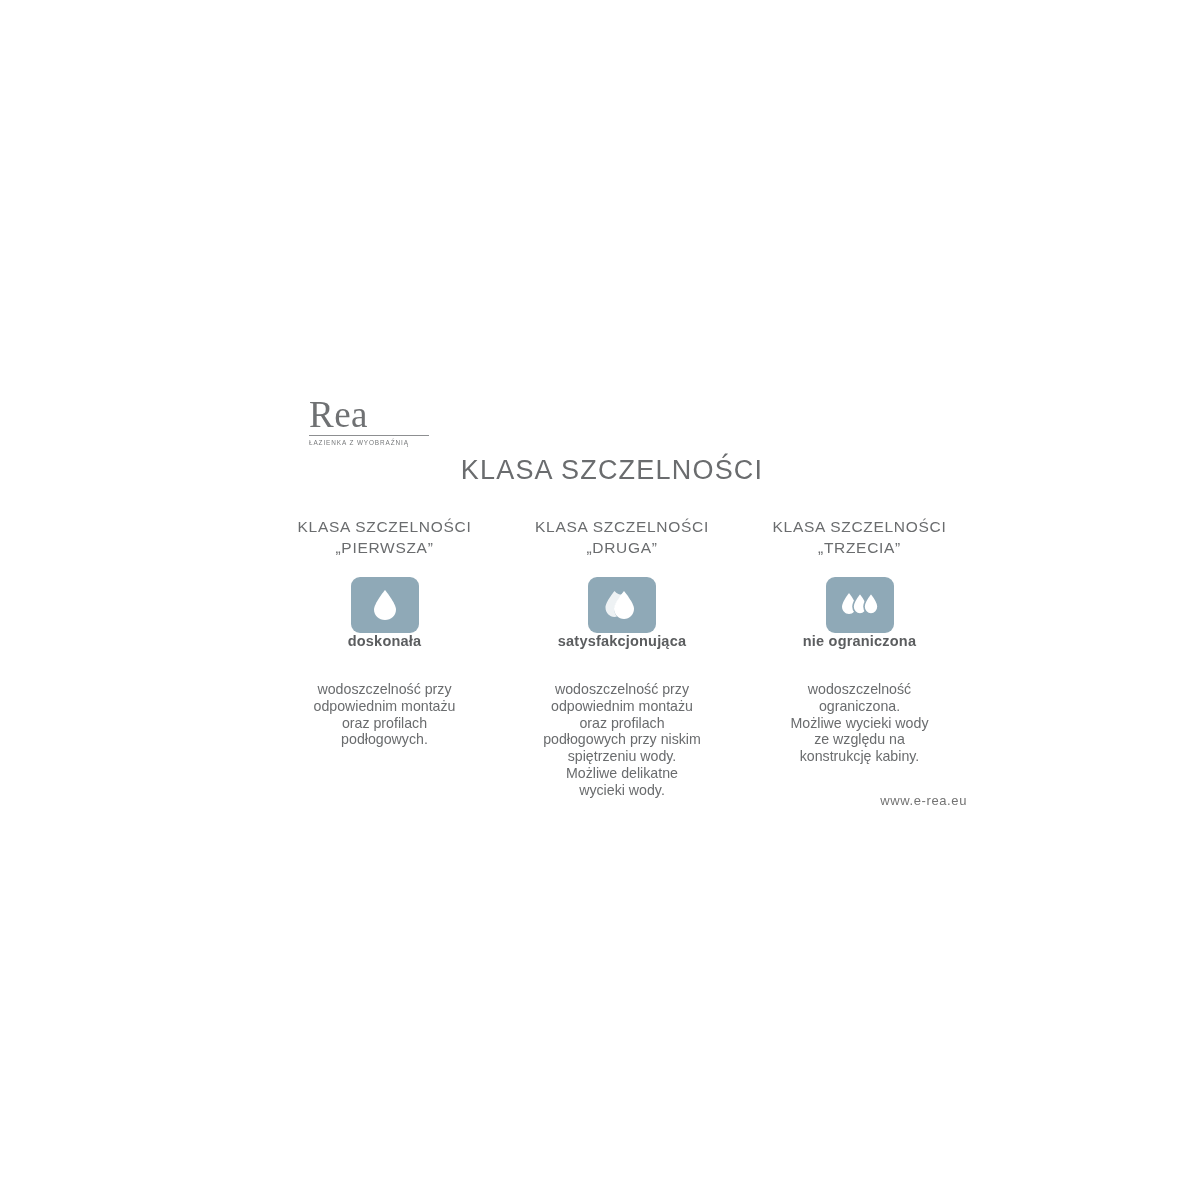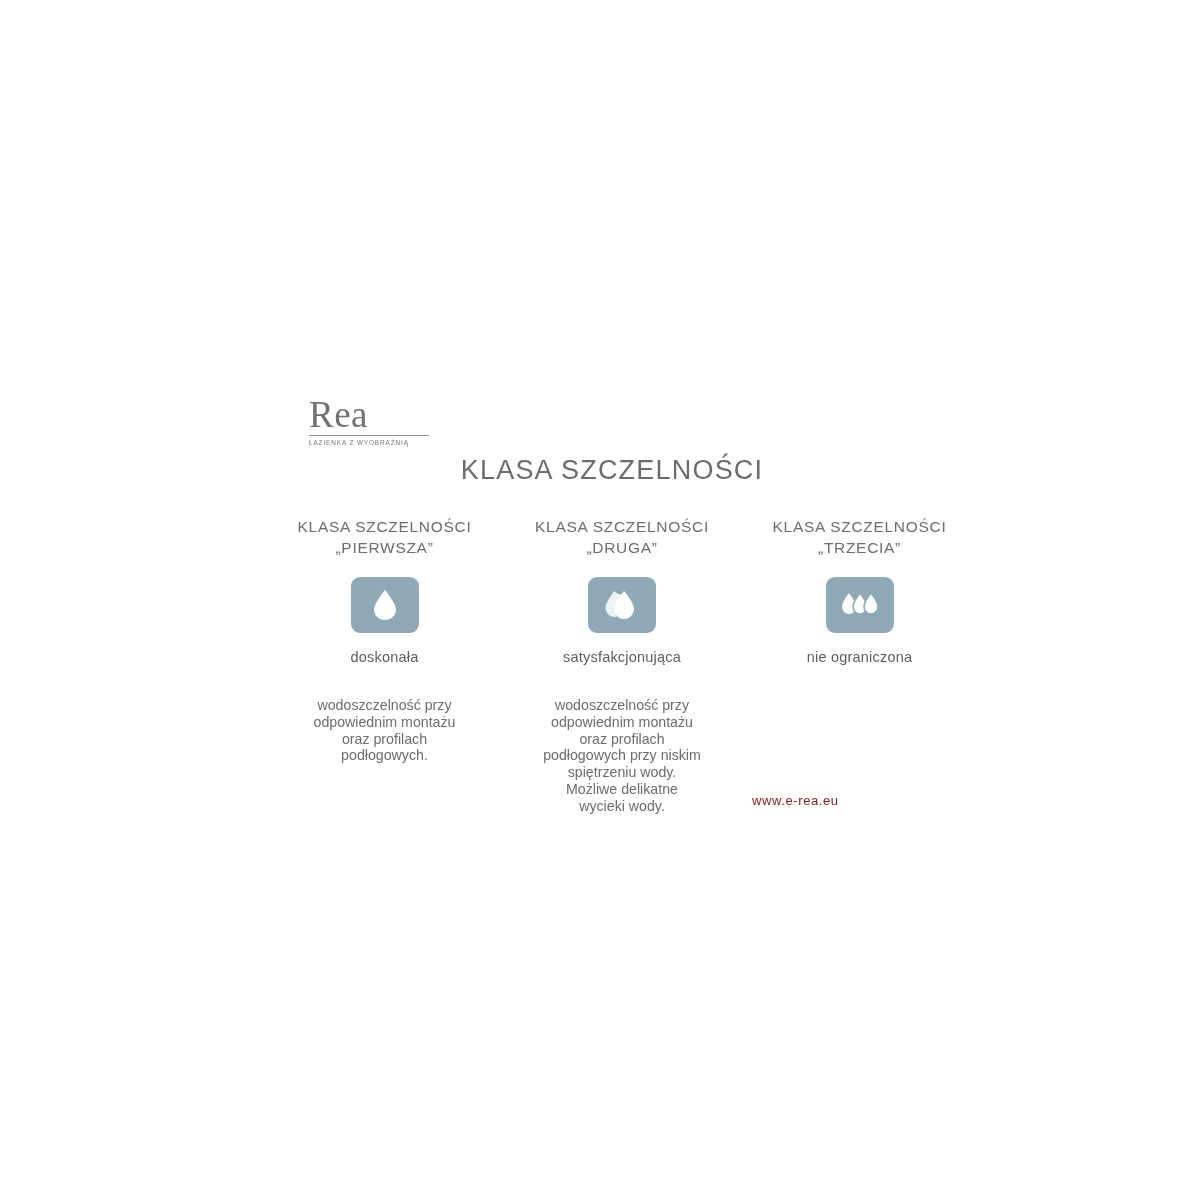--- a/index.html
+++ b/index.html
@@ -96,44 +96,43 @@
     height: 56px;
     border-radius: 9px;
     background: #8fa9b7;
     display: flex;
     align-items: center;
     justify-content: center;
   }
   .icon-badge svg { display: block; }
 
   .col-label {
-    margin-top: 16px;
     font-size: 14.5px;
-    font-weight: normal;
+    font-weight: bold;
     color: #5b5d5f;
     letter-spacing: 0.2px;
   }
   .col-desc {
     margin-top: 32px;
     font-size: 14.2px;
     line-height: 16.8px;
     color: #6a6c6e;
     white-space: pre-line;
   }
 
   
   .website {
     position: absolute;
     left: 740px;
     top: 793px;
     width: 215px;
-    text-align: left;
+    text-align: right;
     font-size: 13px;
     letter-spacing: 0.6px;
-    color: #7f1d1d;
+    color: #737373;
   }
 </style>
 </head>
 <body>
 
 <div class="sheet">
 
   <div class="logo-block">
     <div class="logo-word">Rea</div>
     <div class="logo-rule"></div>
@@ -188,19 +187,24 @@
       <div class="icon-wrap">
         <div class="icon-badge">
           <svg width="40" height="32" viewBox="0 0 40 32" aria-hidden="true">
             <path d="M9 4 C9 4 2 13 2 17.5 C2 21.8 5.1 25 9 25 C12.9 25 16 21.8 16 17.5 C16 13 9 4 9 4 Z" fill="#ffffff"></path>
             <path d="M20 4 C20 4 13 13 13 17.5 C13 21.8 16.1 25 20 25 C23.9 25 27 21.8 27 17.5 C27 13 20 4 20 4 Z" fill="#ffffff" stroke="#8fa9b7" stroke-width="1.6"></path>
             <path d="M31 4 C31 4 24 13 24 17.5 C24 21.8 27.1 25 31 25 C34.9 25 38 21.8 38 17.5 C38 13 31 4 31 4 Z" fill="#ffffff" stroke="#8fa9b7" stroke-width="1.6"></path>
           </svg>
         </div>
       </div>
       <div class="col-label">nie ograniczona</div>
+      <div class="col-desc">wodoszczelność
+ograniczona.
+Możliwe wycieki wody
+ze względu na
+konstrukcję kabiny.</div>
     </div>
 
   </div>
 
   <div class="website">www.e-rea.eu</div>
 
 </div>
 
 </body></html>

